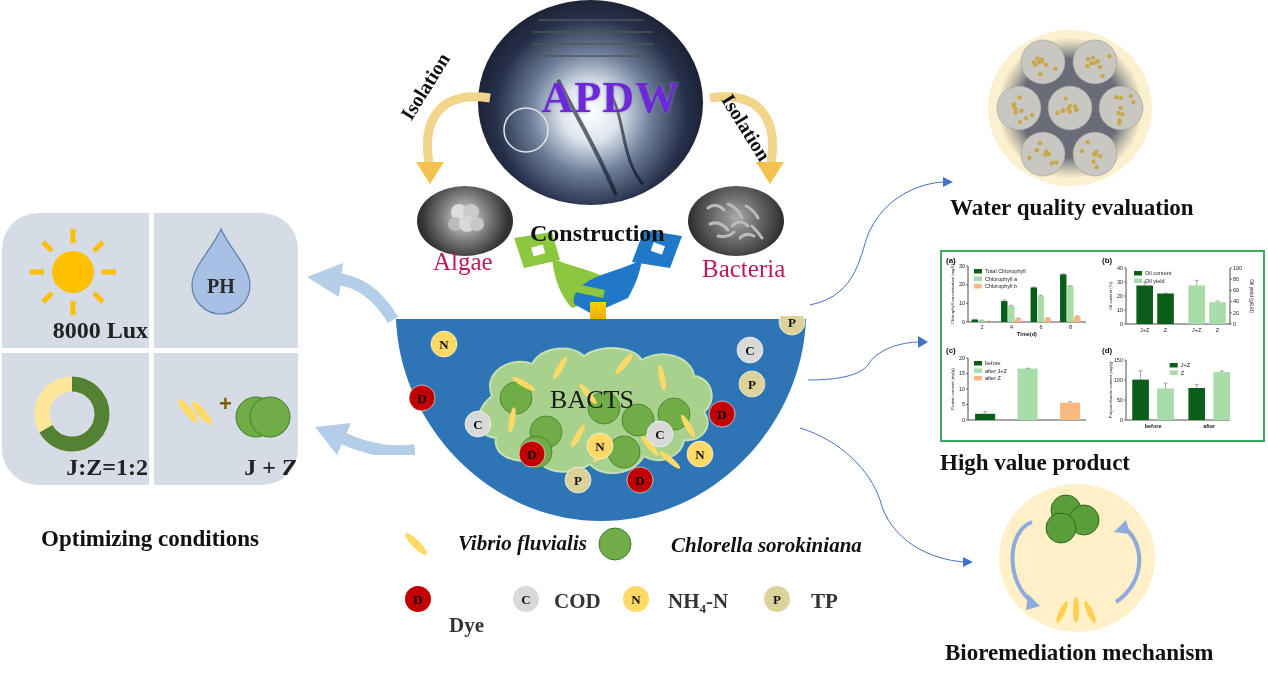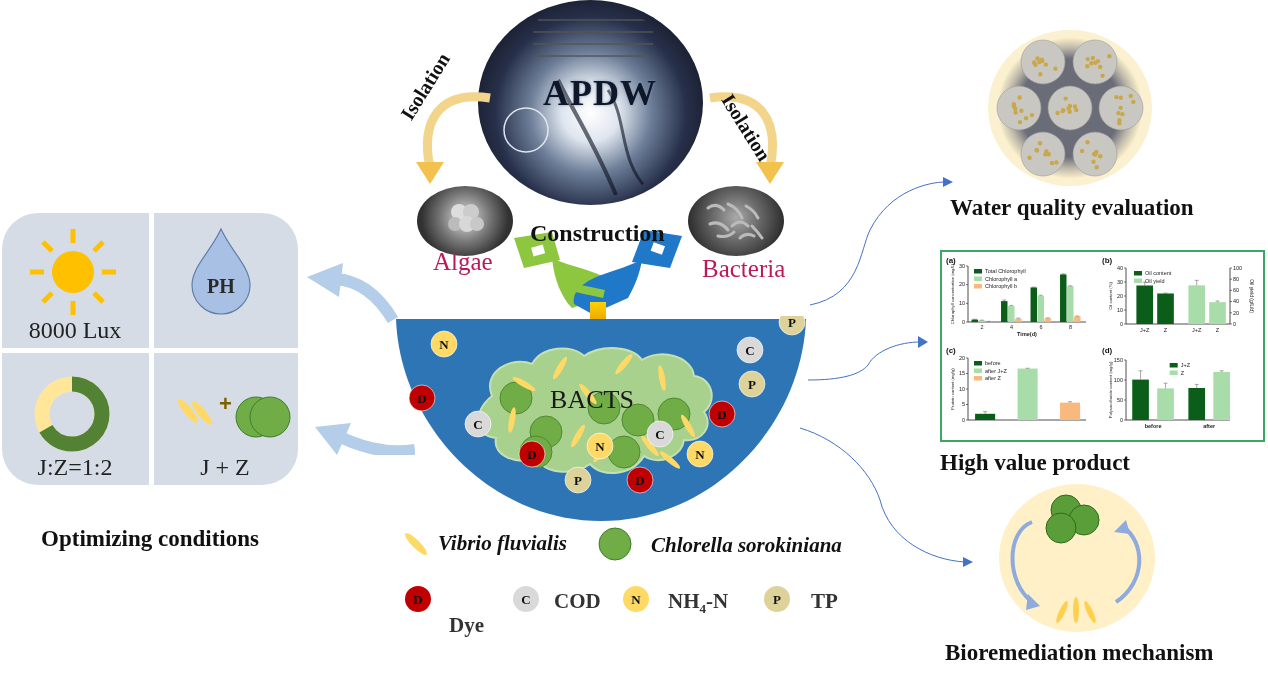--- a/index.html
+++ b/index.html
@@ -1,35 +1,35 @@
 <!DOCTYPE html>
 <html><head>
 <meta charset="utf-8">
 <style>
   html, body { margin:0; padding:0; background:#ffffff; }
   body { width:1268px; height:681px; position:relative; overflow:hidden;
          font-family:"Liberation Serif", "DejaVu Serif", serif; color:#111; }
   .abs { position:absolute; }
   .bold { font-weight:bold; }
-  .ital { font-style:italic; }
+  .ital { font-style:italic;margin-left:20px; }
 
   
   #opt-panel { left:2px; top:213px; width:296px; height:272px; background:#d5dce6;
                border-radius:36px; overflow:hidden; }
   .vdiv { position:absolute; left:147px; top:0; width:5px; height:100%; background:#fff; }
   .hdiv { position:absolute; left:0; top:135px; width:100%; height:5px; background:#fff; }
-  .opt-label { position:absolute; font-size:24px; text-align:center; width:146px; color:#222; }
+  .opt-label { position:absolute; font-size:24px; text-align:right; width:146px; color:#222;font-weight:bold; }
   #opt-title { left:0; top:490px; width:300px; text-align:center; font-size:23px; font-weight:bold;margin-top:36px; }
 
   
   #apdw-photo { left:478px; top:0; width:225px; height:205px; border-radius:50%;
     background: radial-gradient(ellipse at 50% 55%, #ffffff 0%, #dfe6ef 18%, #6e7f99 38%, #27304a 60%, #1a1f30 75%, rgba(255,255,255,0) 100%);
     filter: blur(0.5px); }
-  #apdw-title { left:520px; top:72px; width:160px; text-align:center; font-size:36px; font-weight:bold;
-    color:#0f172a; letter-spacing:1px; text-shadow:0 0 3px #8090a8; }
+  #apdw-title { left:520px; top:72px; width:160px; text-align:right; font-size:44px; font-weight:bold;
+    color:#6d28d9; letter-spacing:1px; text-shadow:0 0 3px #8090a8; }
   .isolation { font-size:20px; font-weight:bold; }
   .sem { width:96px; height:70px; border-radius:50%; }
   #algae-sem { left:417px; top:186px; background: radial-gradient(circle at 50% 45%, #e0e0e0 0%, #777 40%, #333 70%, #222 100%); }
   #bacteria-sem { left:688px; top:186px; background: radial-gradient(circle at 50% 45%, #aaa 0%, #666 40%, #2a2a2a 80%, #1a1a1a 100%); }
   .sem-label { font-size:25px; color:#be185d; }
   #construction { left:530px; top:220px; font-size:24px; font-weight:bold; }
   .legend-text { font-size:21px; }
   .nutr-label { font-size:21px; font-weight:bold; color:#333; }
 
   

